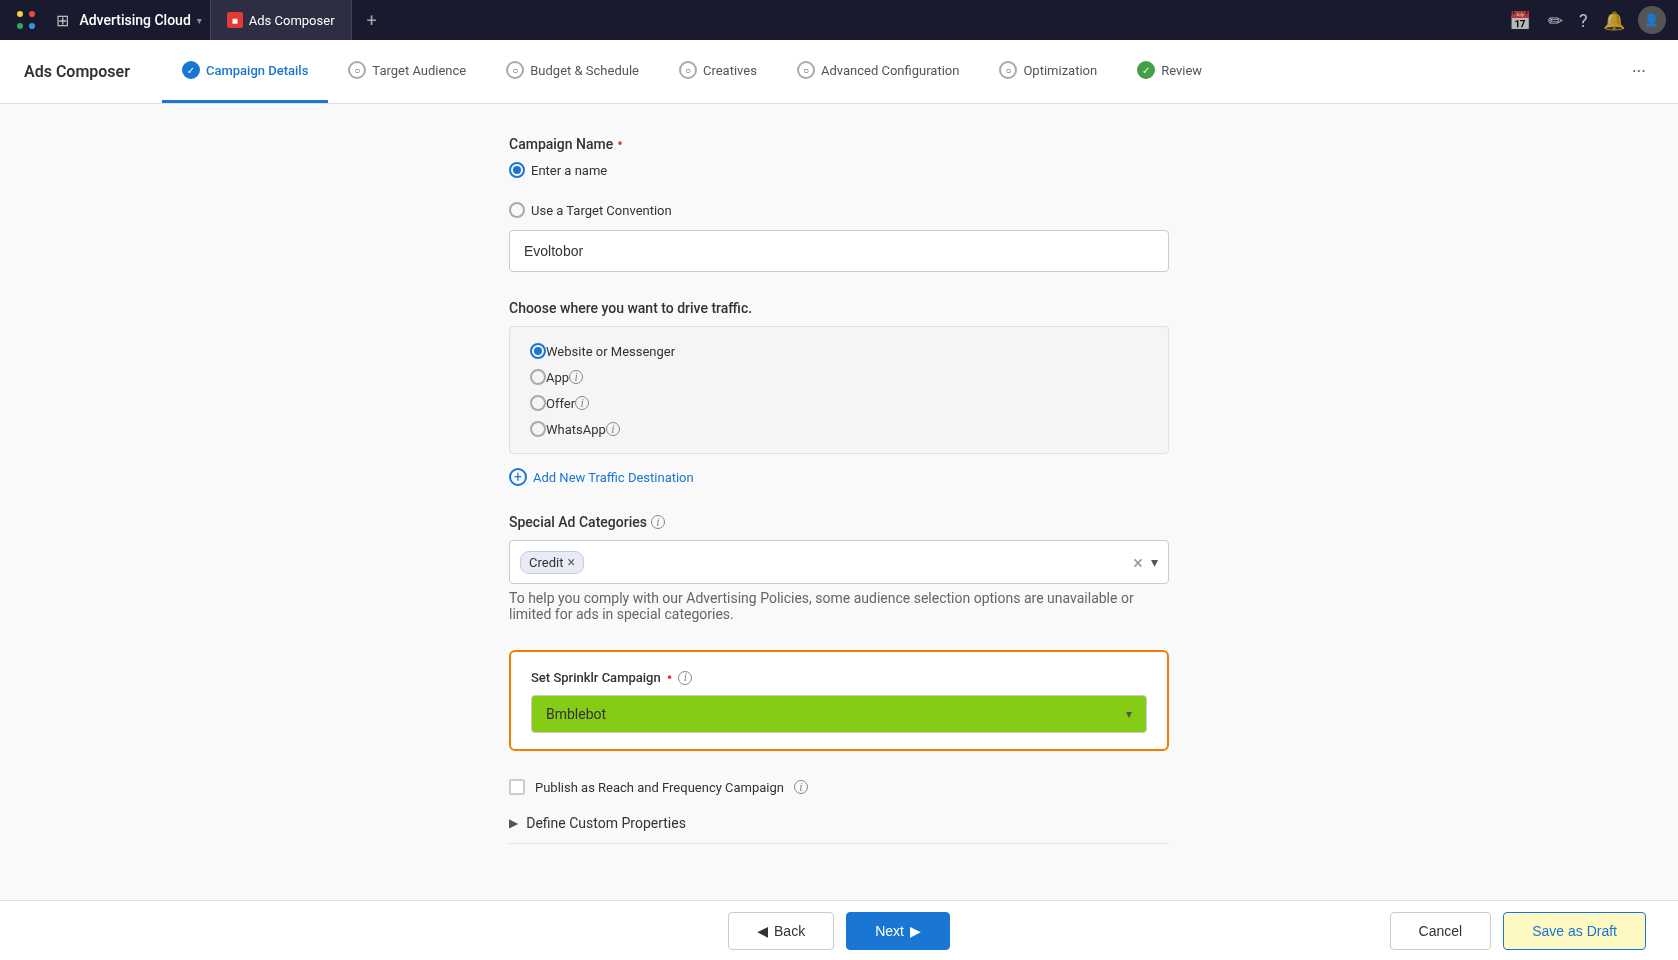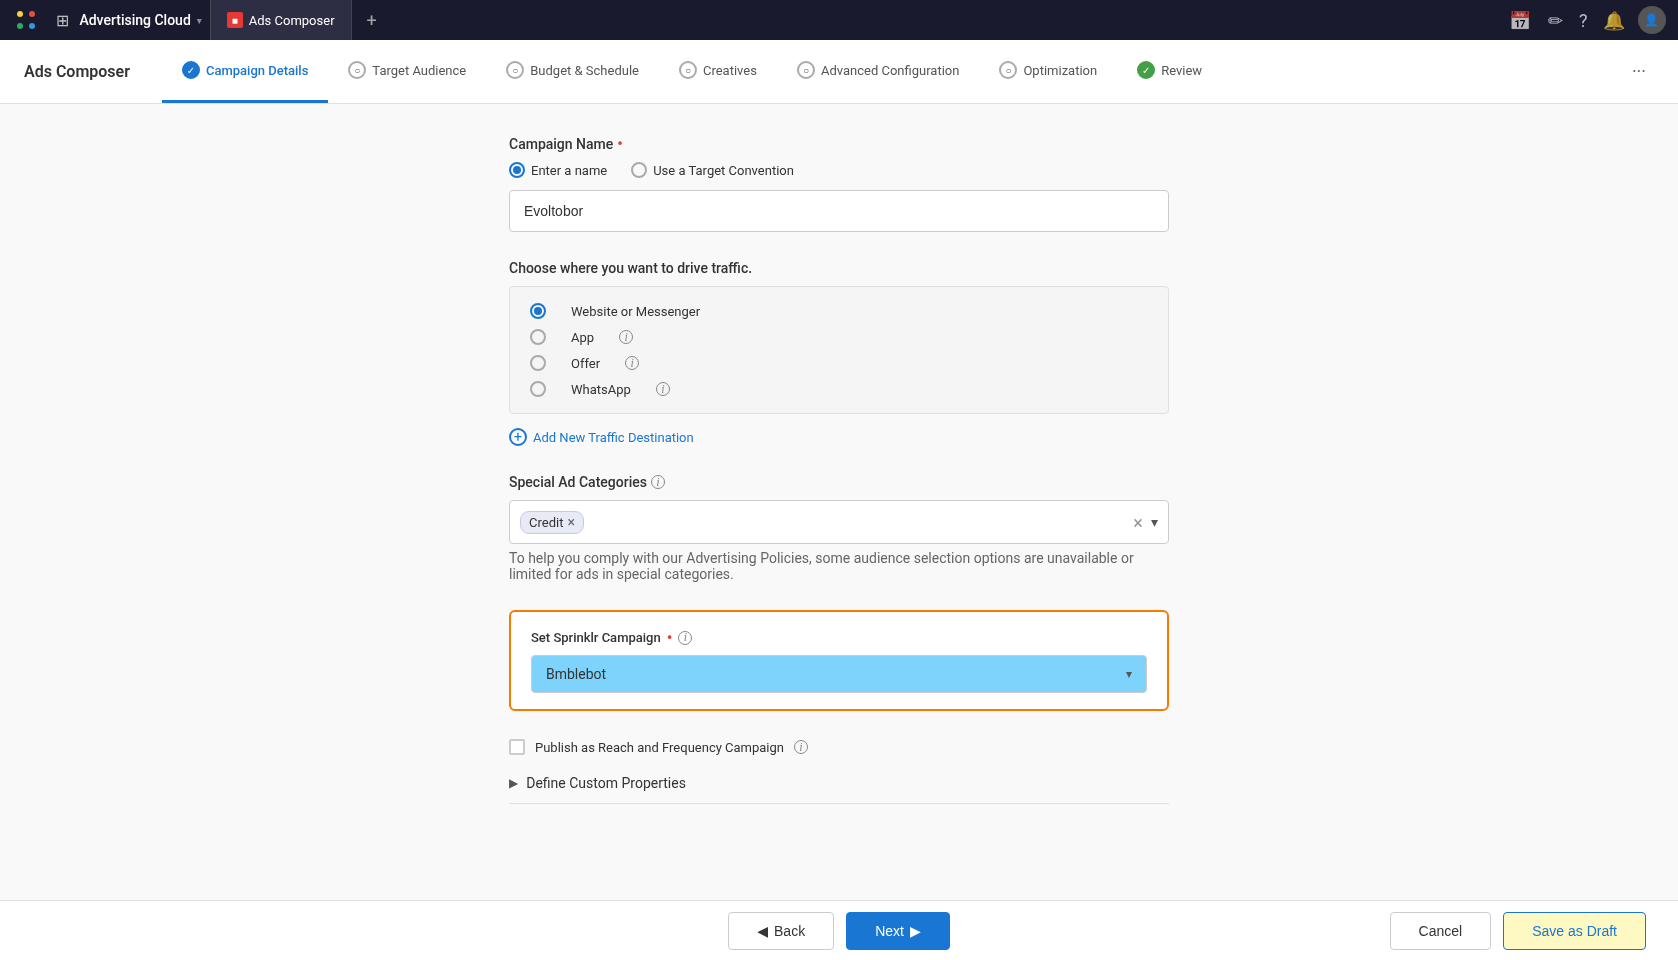--- a/index.html
+++ b/index.html
@@ -176,20 +176,21 @@
       border-radius: 50%;
       width: 14px; height: 14px;
       display: inline-flex; align-items: center; justify-content: center;
     }
 
     
     .radio-group {
       display: flex;
       gap: 24px;
       margin-bottom: 12px;
+      flex-direction: column;
     }
     .radio-option {
       display: flex; align-items: center; gap: 6px;
       font-size: 13px; color: #333; cursor: pointer;
     }
     .radio-circle {
       width: 16px; height: 16px;
       border-radius: 50%;
       border: 2px solid #aaa;
       display: flex; align-items: center; justify-content: center;
@@ -222,21 +223,21 @@
       border: 1px solid #e0e0e0;
       border-radius: 4px;
       padding: 16px 20px;
     }
     .traffic-box-desc {
       font-size: 13px;
       color: #555;
       margin-bottom: 14px;
     }
     .traffic-radio-item {
-      display: flex; align-items: center; gap: 25px;
+      display: flex; align-items: center; gap: 0;
       margin-bottom: 10px;
       font-size: 13px; color: #333;
     }
     .traffic-radio-item:last-child { margin-bottom: 0; }
 
     
     .add-link {
       display: flex; align-items: center; gap: 6px;
       color: #1976d2;
       font-size: 13px;
@@ -294,21 +295,21 @@
       font-weight: 500;
       color: #333;
       margin-bottom: 8px;
       display: flex; align-items: center; gap: 6px;
     }
     .sprinklr-dot { color: #e53935; font-size: 16px; }
     .select-wrapper {
       border: 1px solid #ccc;
       border-radius: 4px;
       padding: 10px 14px;
-      background: #7dd3fc;
+      background: #84cc16;
       display: flex; align-items: center; justify-content: space-between;
       cursor: pointer;
     }
     .select-value { font-size: 14px; color: #333; }
     .select-arrow { color: #555; font-size: 12px; }
 
     
     .checkbox-row {
       display: flex; align-items: center; gap: 10px;
       font-size: 13px; color: #333;

